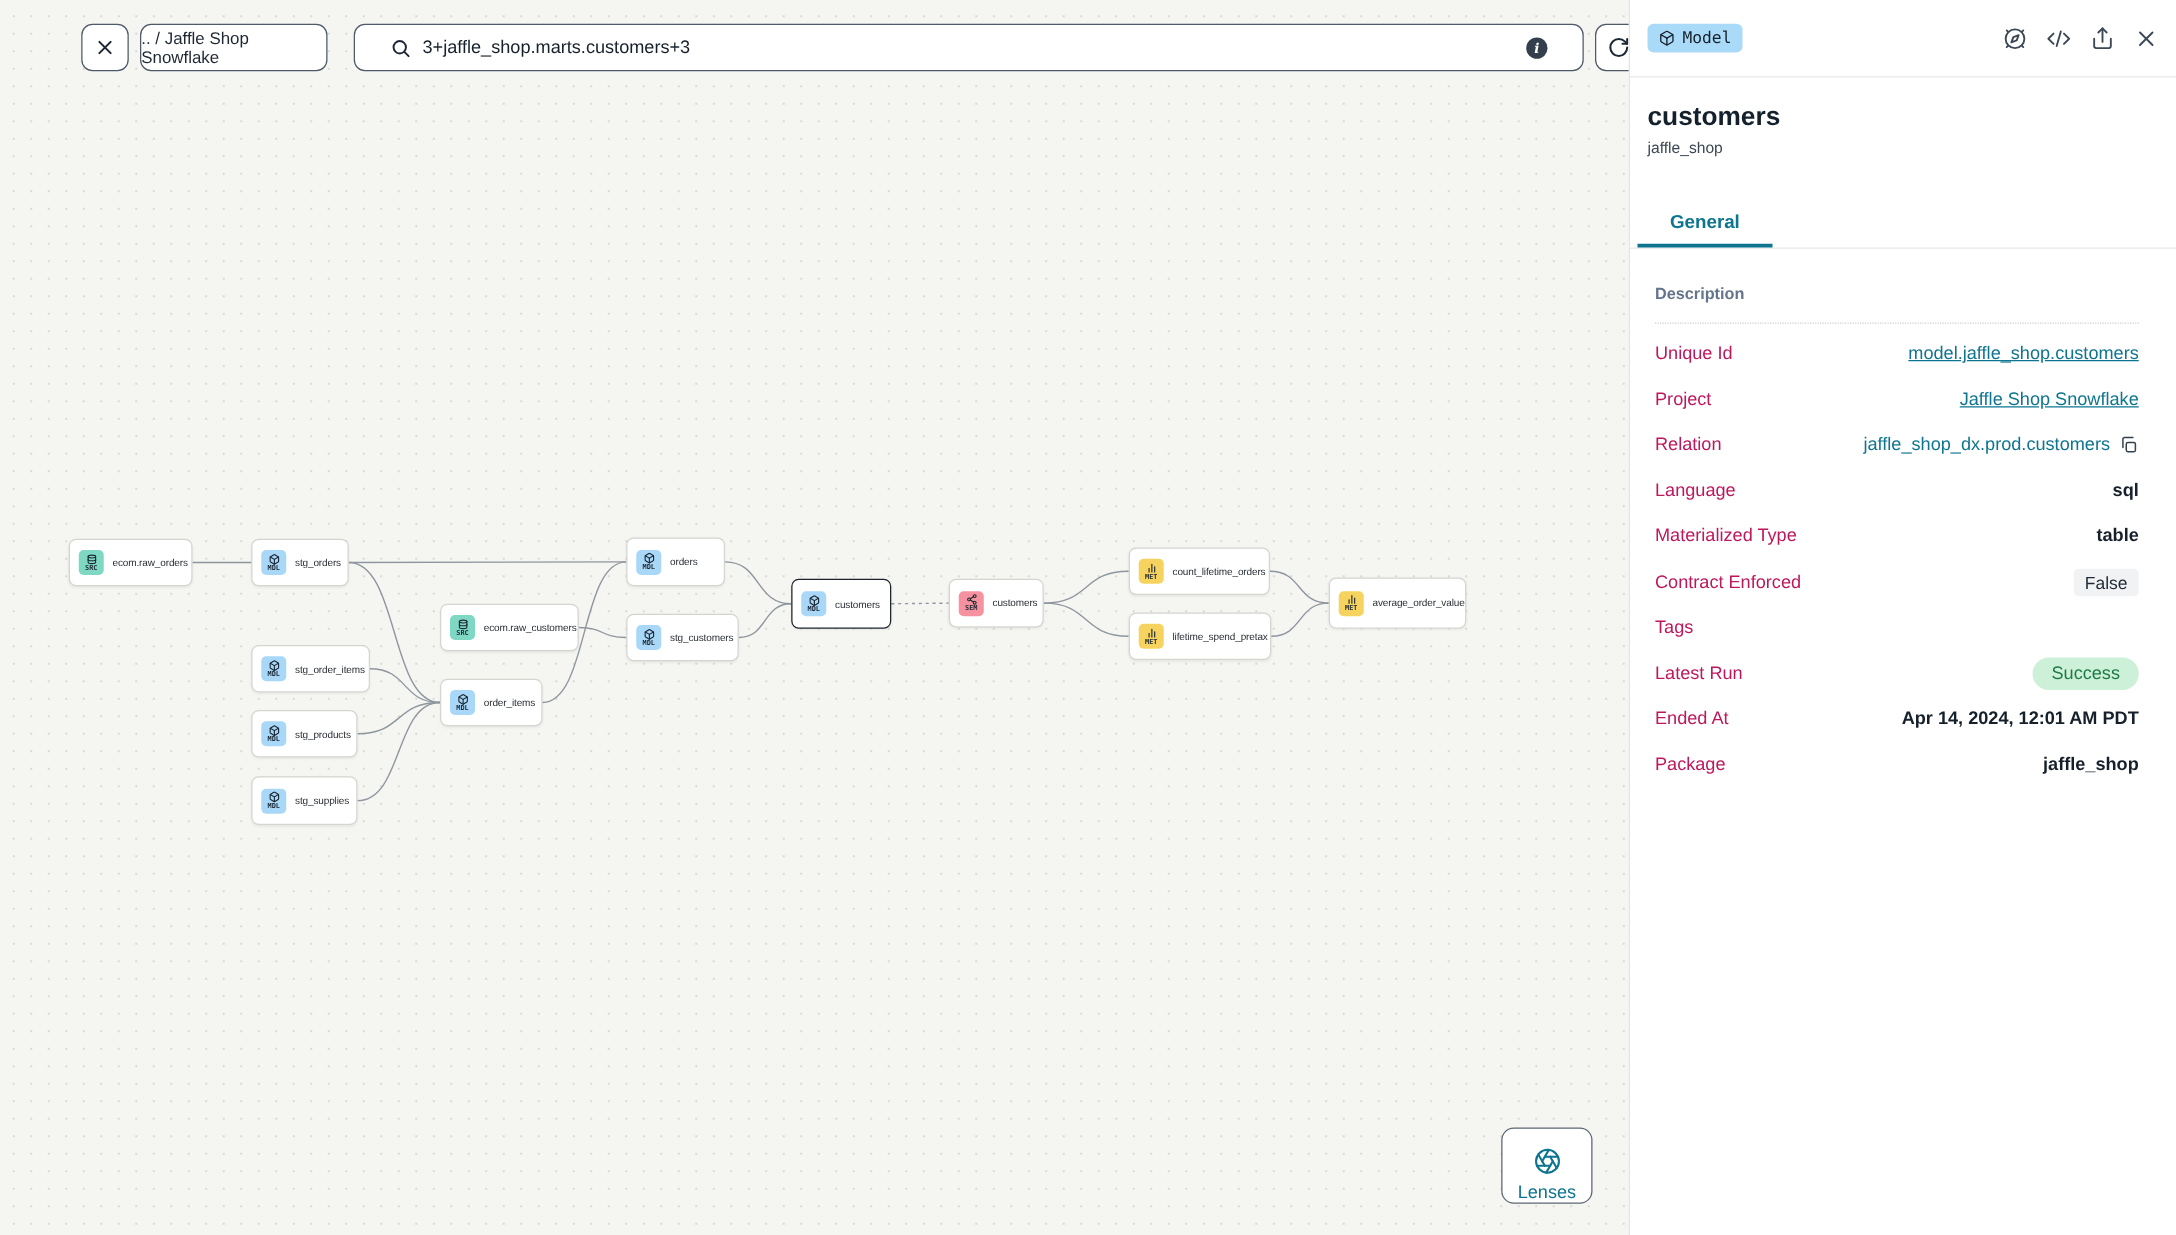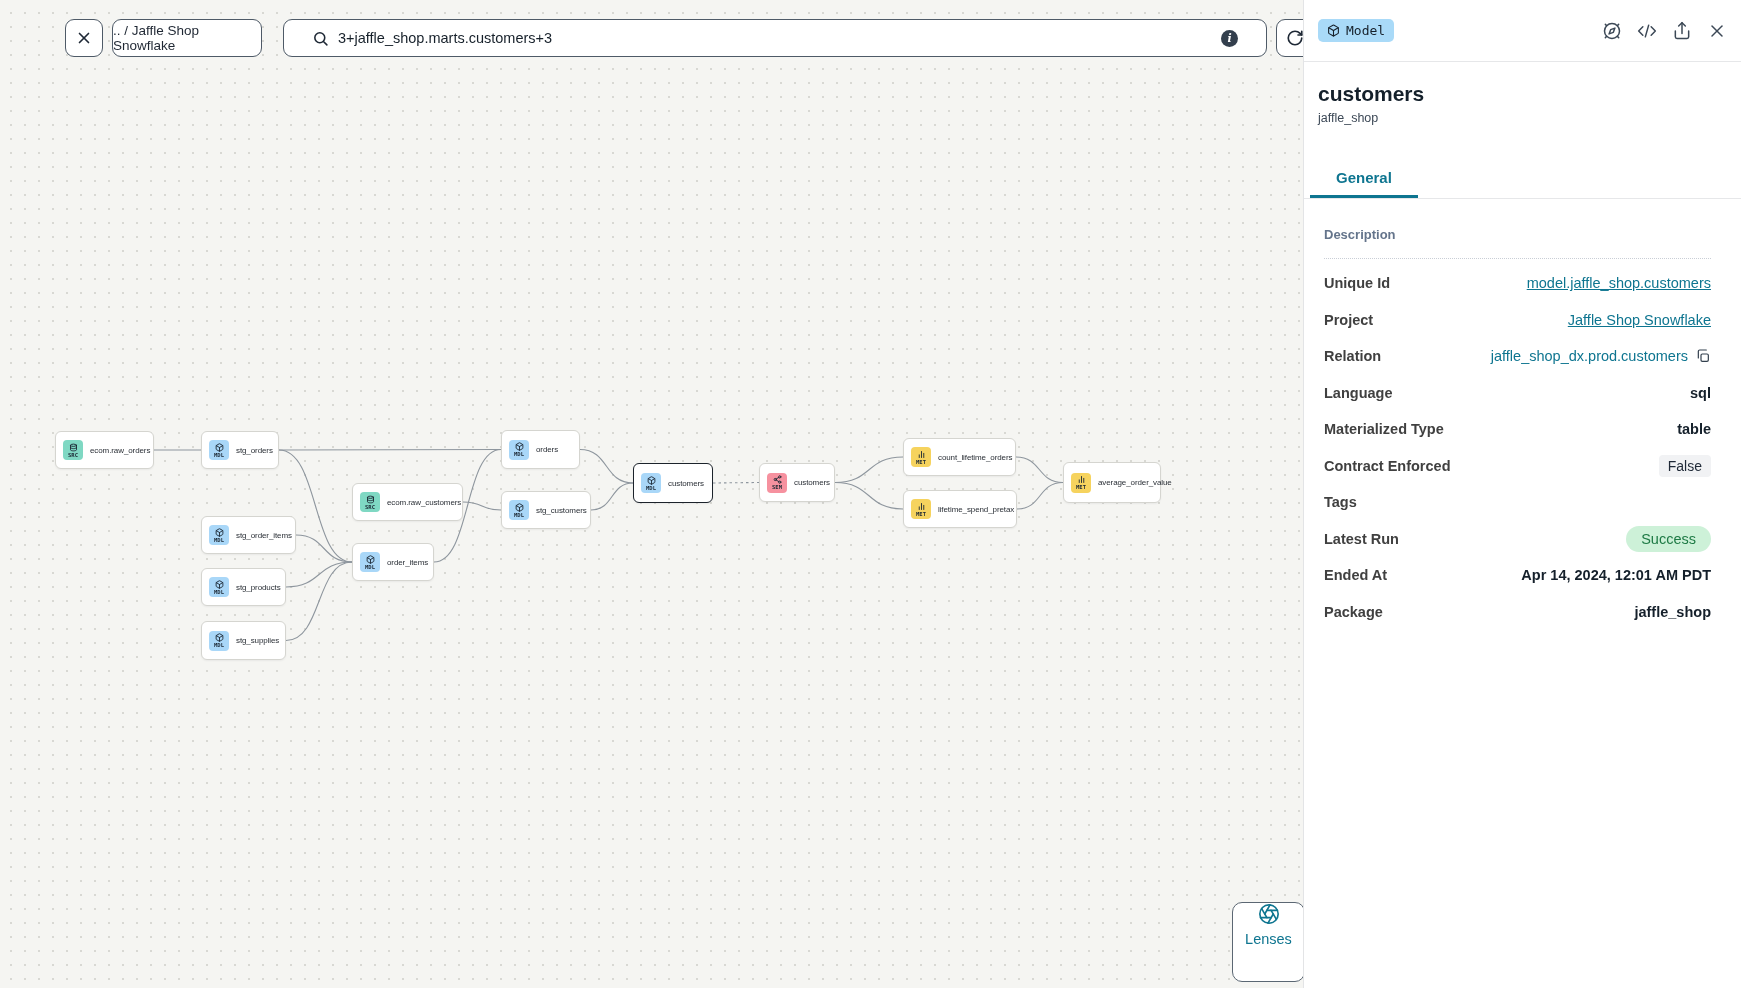--- a/index.html
+++ b/index.html
@@ -58,24 +58,24 @@
     font-size:14.5px; color:#16202a; background:transparent;
   }
   .info-dot {
     width:17px; height:17px; border-radius:50%; background:#333f4d; color:#fff;
     font:italic 700 11px "DejaVu Serif", serif;
     display:flex; align-items:center; justify-content:center; flex:0 0 17px; cursor:pointer;
   }
 
   
   .lenses {
-    position:absolute; left:1201px; top:902px; width:73px; height:80px;
+    position:absolute; left:1201px; top:902px; width:73px; height:61px;
     background:#fff; border:1.5px solid #5b6773; border-radius:10px;
-    display:flex; flex-direction:column; align-items:center; justify-content:flex-start; gap:6px;
-    cursor:pointer; color:#0e7590;margin-left:31px;
+    display:flex; flex-direction:column; align-items:center; justify-content:flex-end; gap:6px;
+    cursor:pointer; color:#0e7590;
   }
   .lenses svg { width:22px; height:22px; stroke:#0e7590; stroke-width:1.8; fill:none;
                 stroke-linecap:round; stroke-linejoin:round; }
   .lenses .lbl { font-size:14.5px; color:#0e7590; }
 
   
   .panel {
     position:absolute; left:1303px; top:0; width:438px; height:988px;
     background:#fff; border-left:1px solid #e3e4e6;
   }
@@ -105,21 +105,21 @@
     color:#0e7590; border-bottom:3px solid #0e7590; cursor:pointer;
   }
 
   .section { padding:0 30px 0 20px; }
   .desc-label { margin-top:28px; font-size:13px; font-weight:700; color:#64748b; }
   .desc-text { margin-top:12px; font-size:15px; line-height:1.5; color:#1f2937; max-width:392px; }
   .dotted-hr { margin-top:16px; border:none; border-top:1.5px dotted #c9ced6; }
 
   .rows { margin-top:6px; }
   .drow { height:36.5px; display:flex; align-items:center; justify-content:space-between; }
-  .drow .lab { font-size:14.5px; color:#404040;font-weight:bold; }
+  .drow .lab { font-size:14.5px; color:#be185d; }
   .drow .val { font-size:14.5px; color:#15202b; font-weight:700; text-align:right; }
   .drow .val.plainlink { color:#0e7590; font-weight:400; text-decoration:none; }
   .drow .val.link { color:#0e7590; font-weight:400; text-decoration:underline; cursor:pointer; }
   .valwrap { display:flex; align-items:center; gap:7px; }
   .copy-btn { width:16px; height:16px; cursor:pointer; display:flex; }
   .copy-btn svg { width:16px; height:16px; stroke:#33404e; stroke-width:1.8; fill:none;
                   stroke-linecap:round; stroke-linejoin:round; }
   .chip-muted { background:#f1f2f4; color:#1f2937; font-size:14px; font-weight:400;
                 padding:3px 9px; border-radius:4px; }
   .chip-success { background:#cdf1d8; color:#1e7a45; font-size:14.5px; font-weight:400;
@@ -285,21 +285,21 @@
         <span class="chip" style="background:#f6d35e">
           <svg viewBox="0 0 24 24">
             <line x1="6" y1="20" x2="6" y2="13"></line>
             <line x1="12" y1="20" x2="12" y2="4"></line>
             <line x1="18" y1="20" x2="18" y2="9"></line>
           </svg>
           <span class="t">MET</span>
         </span>
         <span class="label">lifetime_spend_pretax</span>
       </div>
-      <div class="node" style="left: 1063px; top: 462px; width: 98px; height: 41px;">
+      <div class="node" style="left: 1063px; top: 462px; width: 110px; height: 41px;">
         <span class="chip" style="background:#f6d35e">
           <svg viewBox="0 0 24 24">
             <line x1="6" y1="20" x2="6" y2="13"></line>
             <line x1="12" y1="20" x2="12" y2="4"></line>
             <line x1="18" y1="20" x2="18" y2="9"></line>
           </svg>
           <span class="t">MET</span>
         </span>
         <span class="label">average_order_value</span>
       </div>

